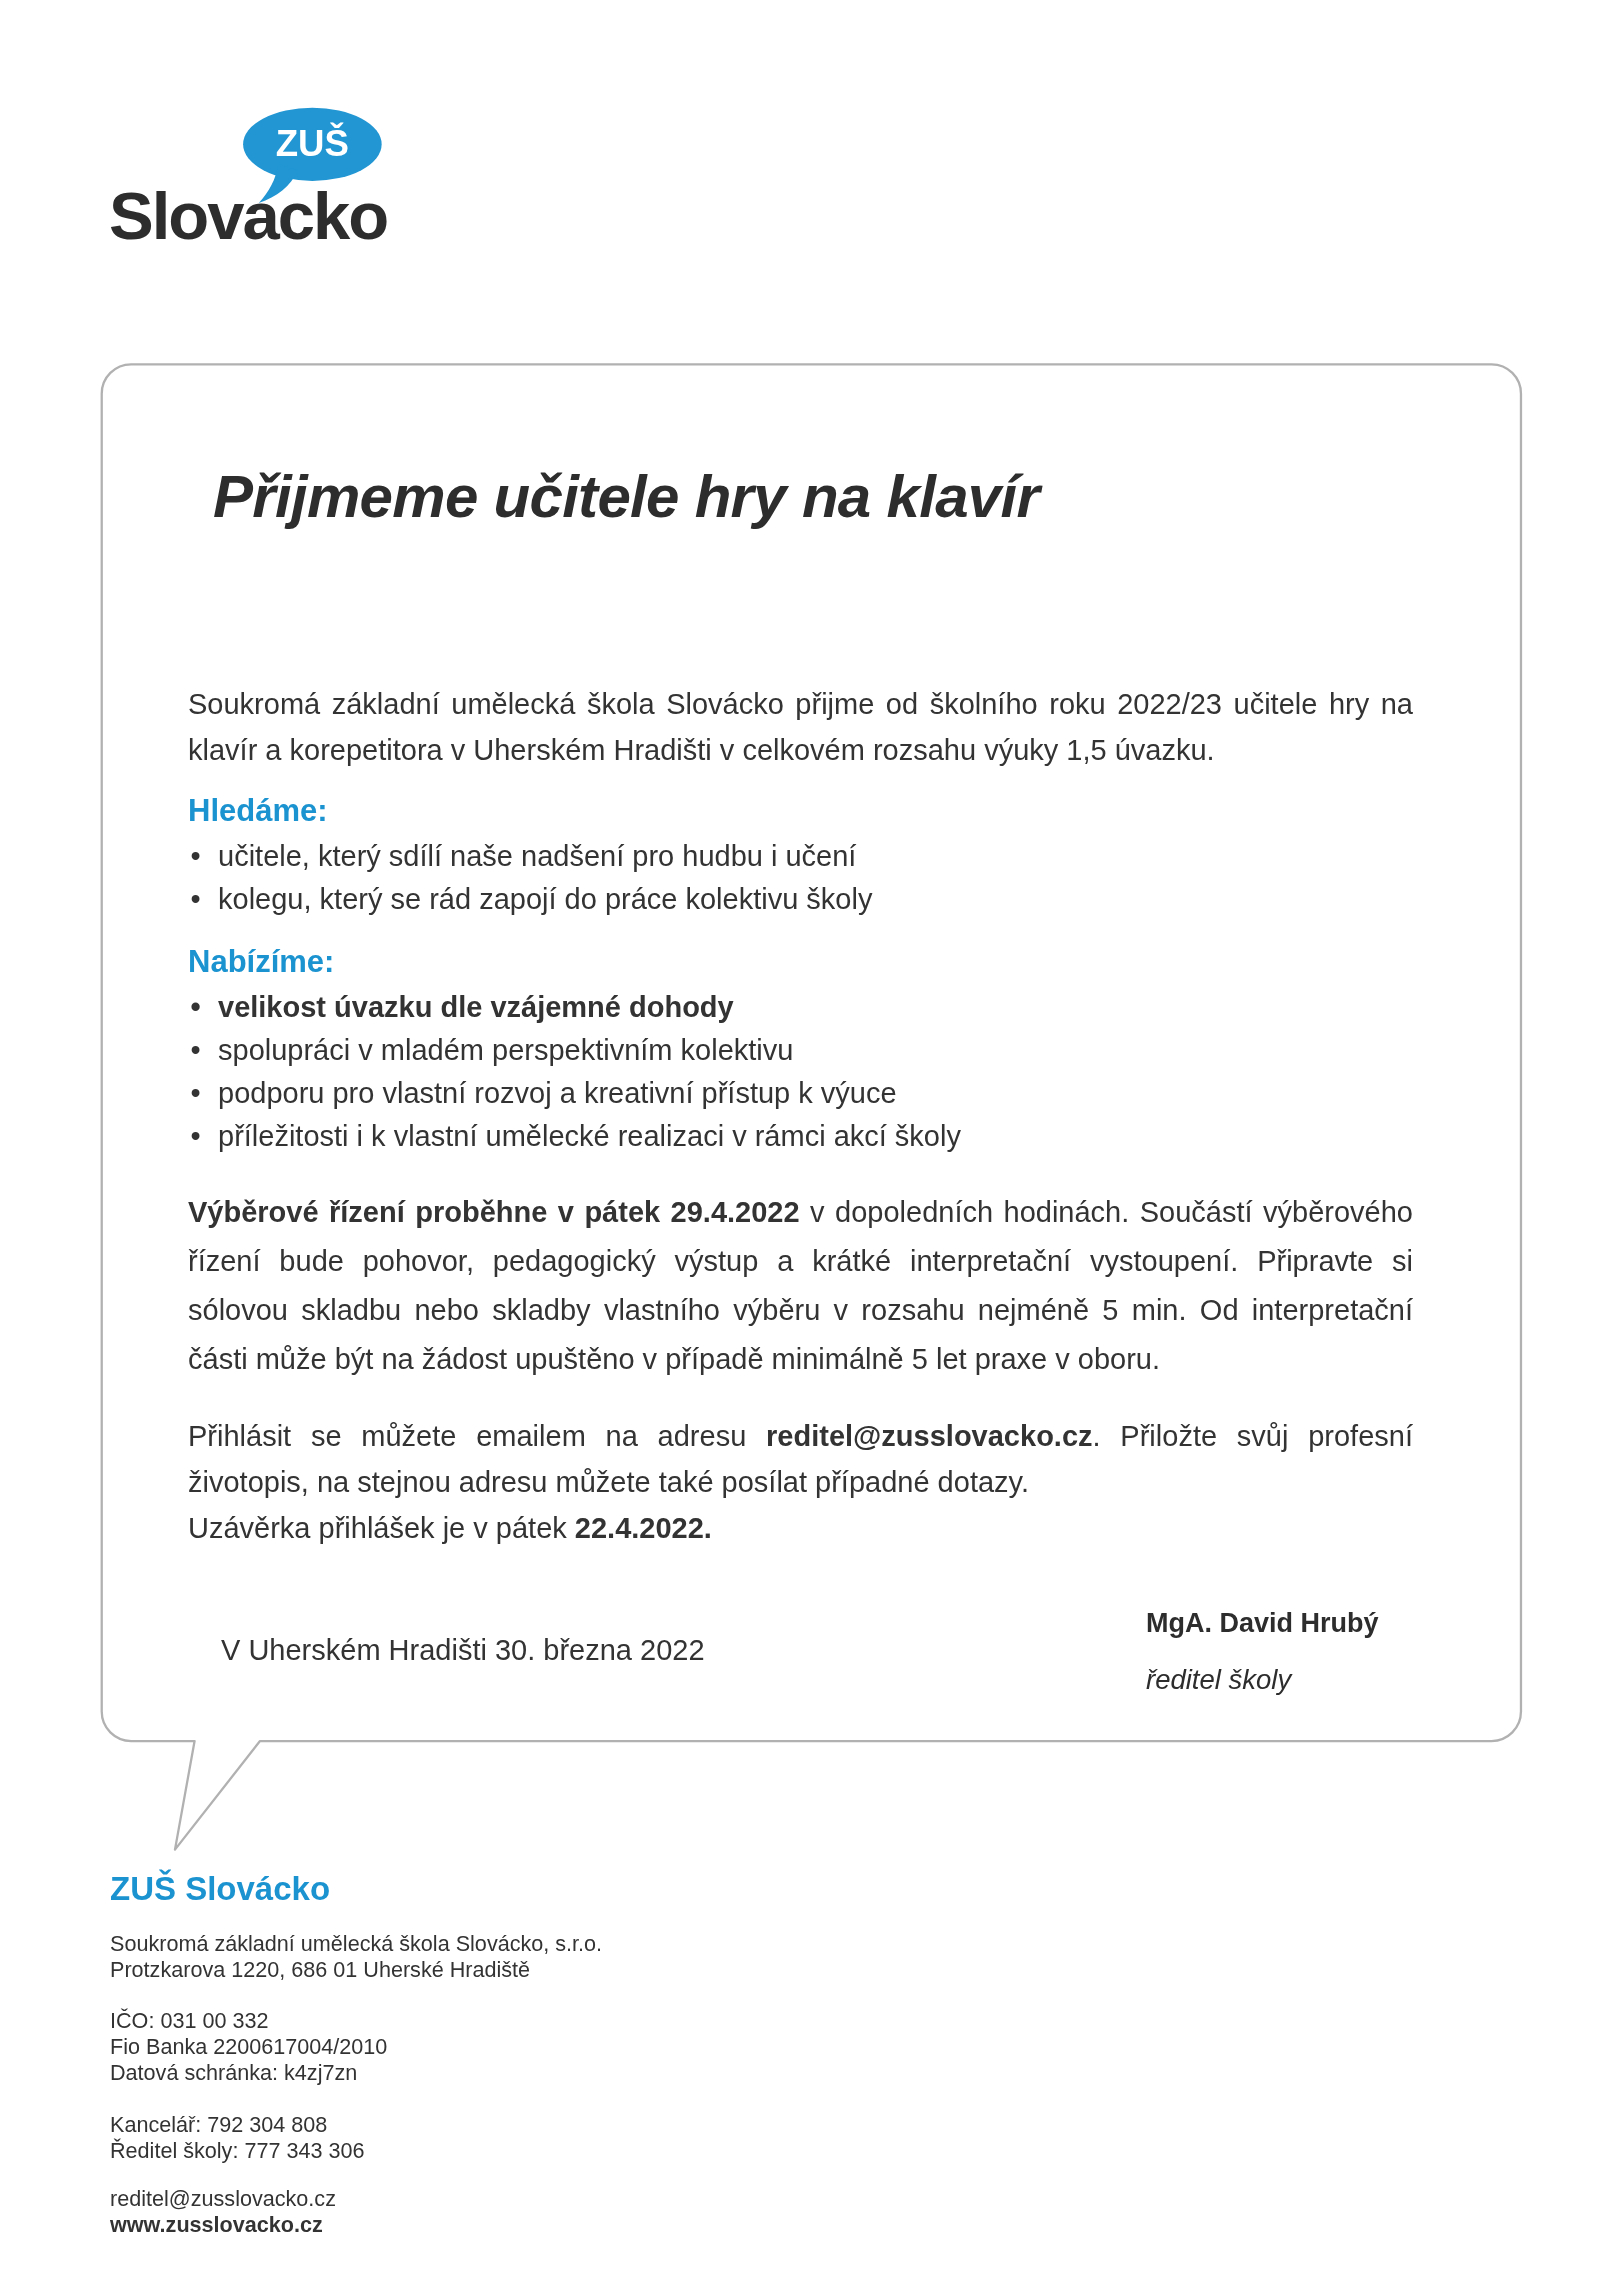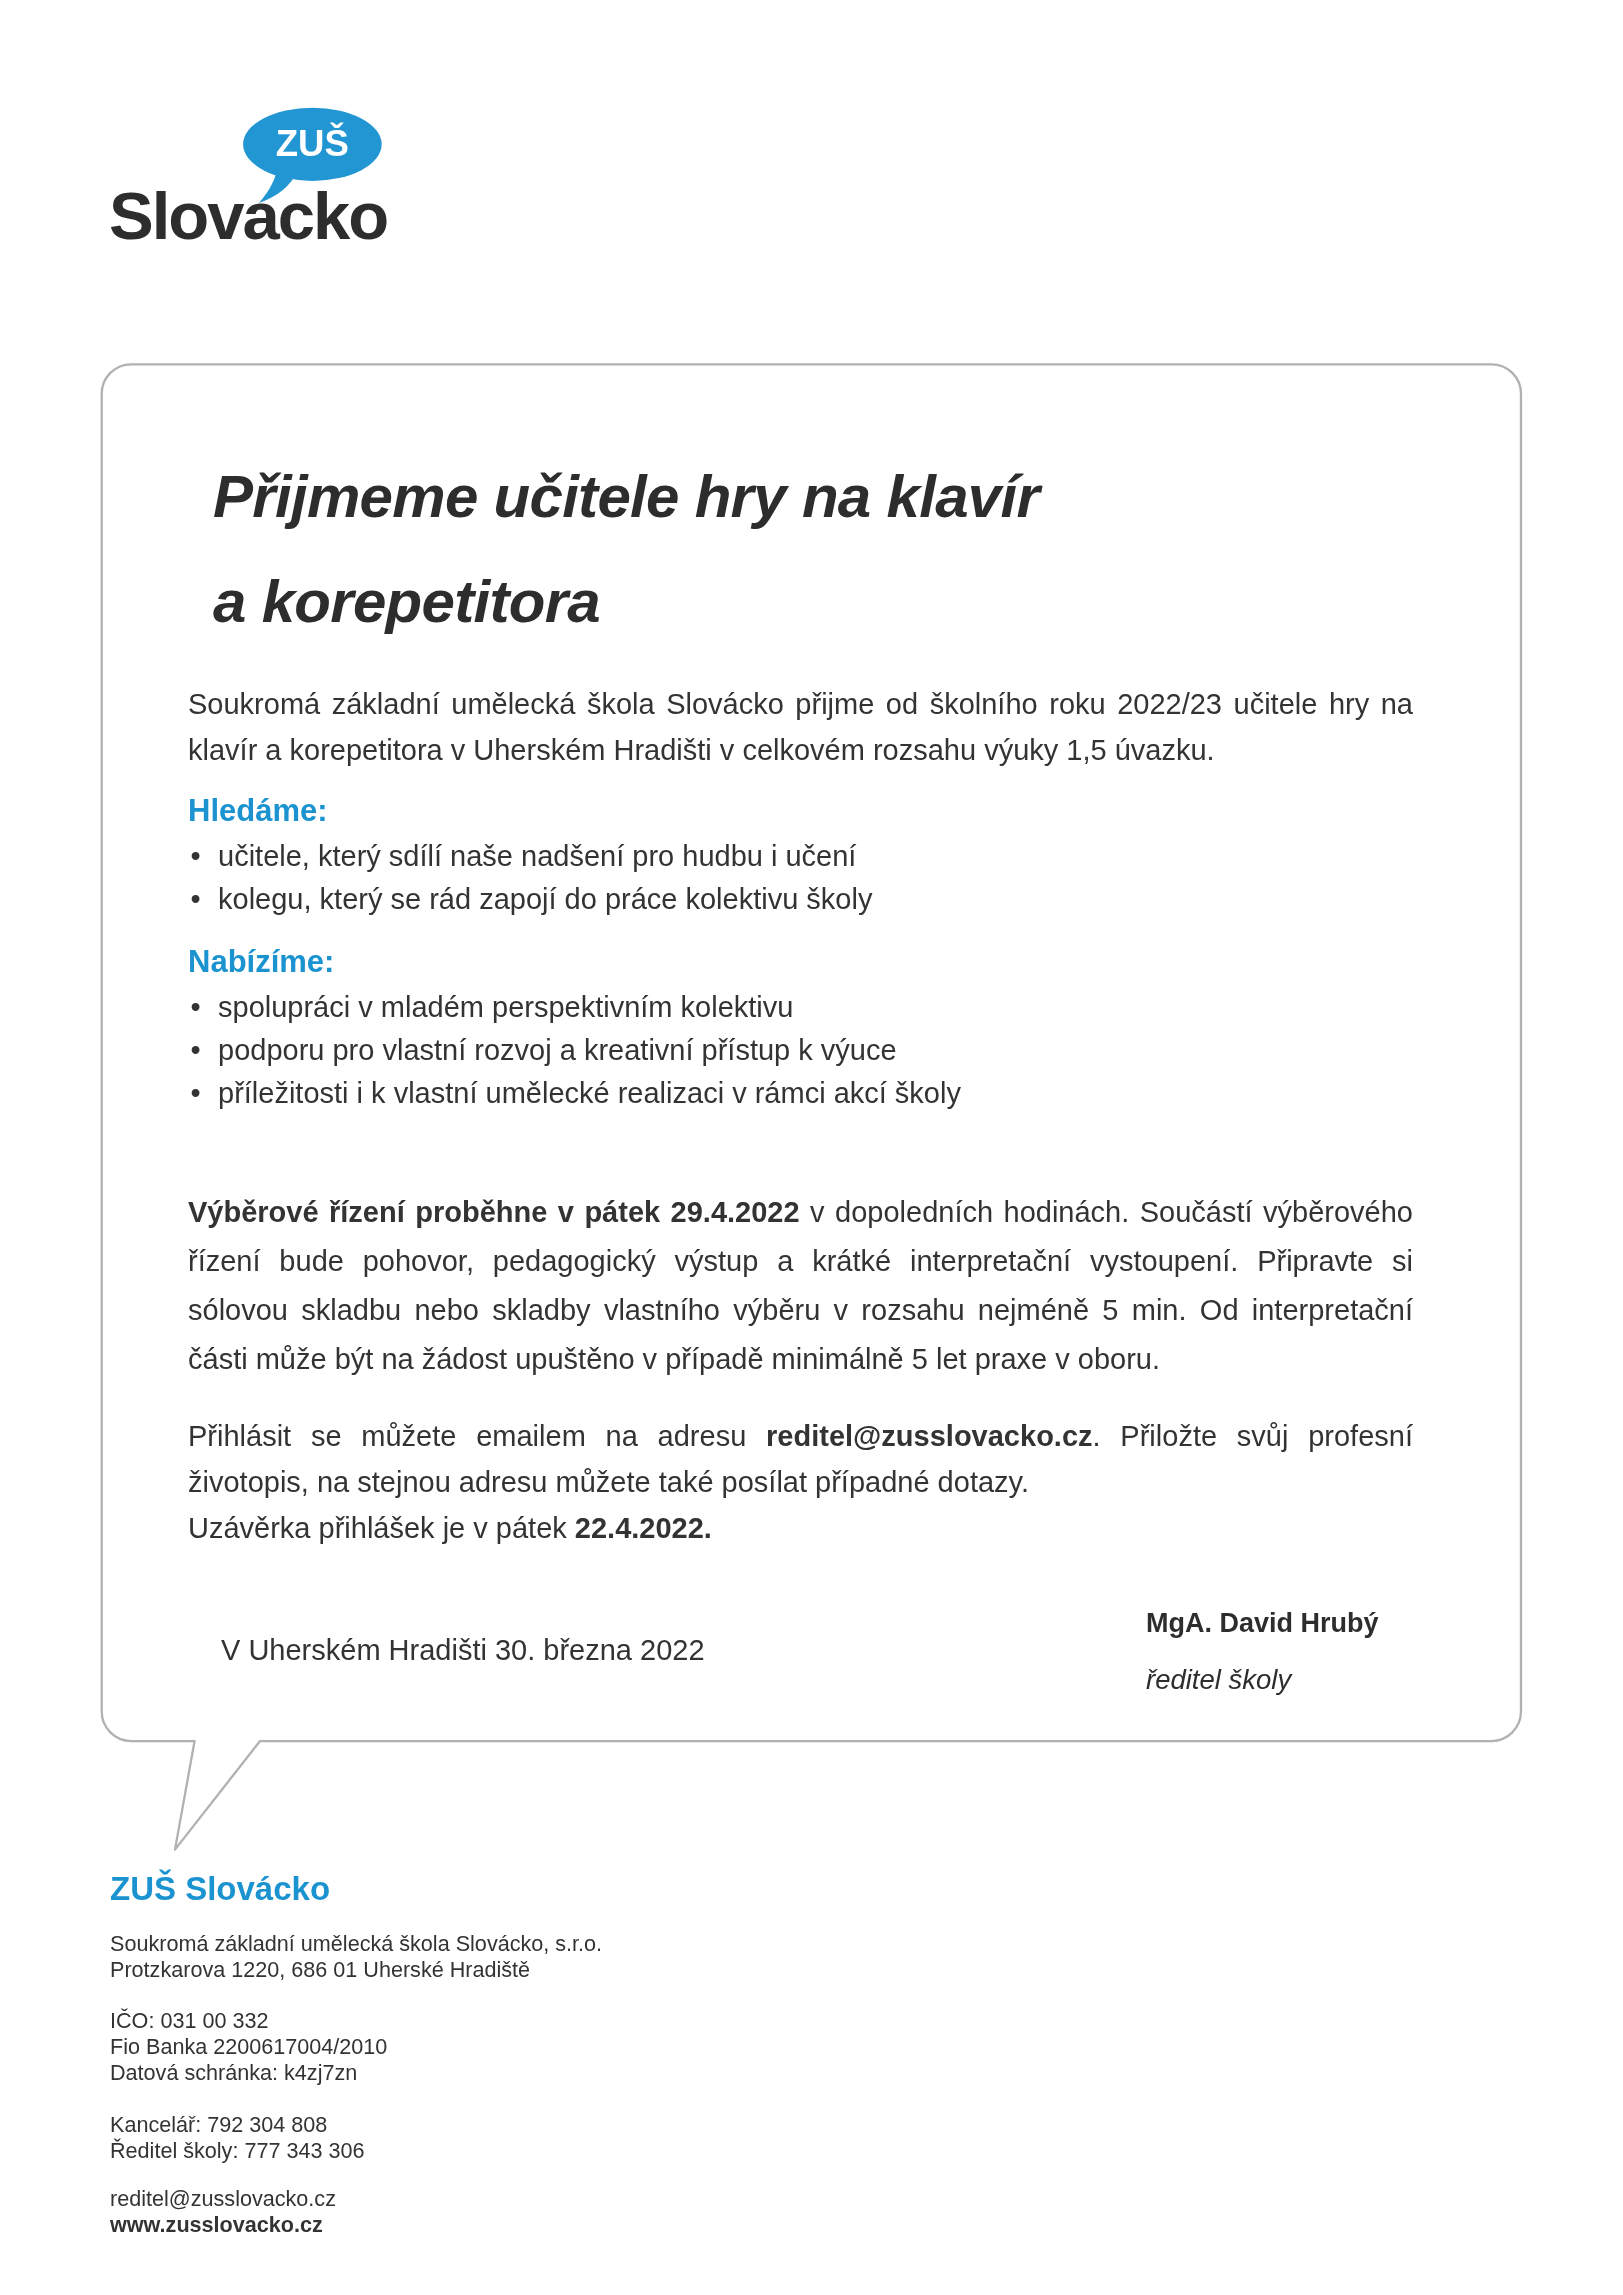--- a/index.html
+++ b/index.html
@@ -58,33 +58,33 @@
 
 <svg id="logo-svg" class="abs" viewBox="0 0 560 280" xmlns="http://www.w3.org/2000/svg">
   <ellipse cx="328" cy="80" rx="106" ry="56" fill="#2196d3"></ellipse>
   <path d="M 306 120 C 294 145 274 160 246 170 C 262 152 272 134 276 110 Z" fill="#2196d3"></path>
   <text x="328" y="98" text-anchor="middle" font-family="Liberation Sans, sans-serif" font-size="56" font-weight="bold" fill="#ffffff">ZUŠ</text>
 </svg>
 <div id="logo-wordmark" class="abs">Slovacko</div>
 
 <div id="headline" class="abs">
   <div>Přijmeme učitele hry na klavír</div>
-  <div>a korepetitora</div>
 </div>
 
 <div id="intro" class="abs bodytext">Soukromá základní umělecká škola Slovácko přijme od školního roku 2022/23 učitele hry na klavír a korepetitora v Uherském Hradišti v celkovém rozsahu výuky 1,5 úvazku.</div>
 
 <div id="looking-title" class="abs sec-title">Hledáme:</div>
 <div id="looking-list" class="abs bodytext">
   <div class="bullet-item">učitele, který sdílí naše nadšení pro hudbu i učení</div>
   <div class="bullet-item">kolegu, který se rád zapojí do práce kolektivu školy</div>
 </div>
 
 <div id="offering-title" class="abs sec-title">Nabízíme:</div>
 <div id="offering-list" class="abs bodytext">
+  <div class="bullet-item bold">velikost úvazku dle vzájemné dohody</div>
   <div class="bullet-item">spolupráci v mladém perspektivním kolektivu</div>
   <div class="bullet-item">podporu pro vlastní rozvoj a kreativní přístup k výuce</div>
   <div class="bullet-item">příležitosti i k vlastní umělecké realizaci v rámci akcí školy</div>
 </div>
 
 <div id="selection" class="abs bodytext">
   <span class="bold">Výběrové řízení proběhne v pátek 29.4.2022</span><span> v dopoledních hodinách. Součástí výběrového řízení bude pohovor, pedagogický výstup a krátké interpretační vystoupení. Připravte si sólovou skladbu nebo skladby vlastního výběru v rozsahu nejméně 5 min. Od interpretační části může být na žádost upuštěno v případě minimálně 5 let praxe v oboru.</span>
 </div>
 
 <div id="apply" class="abs bodytext">

